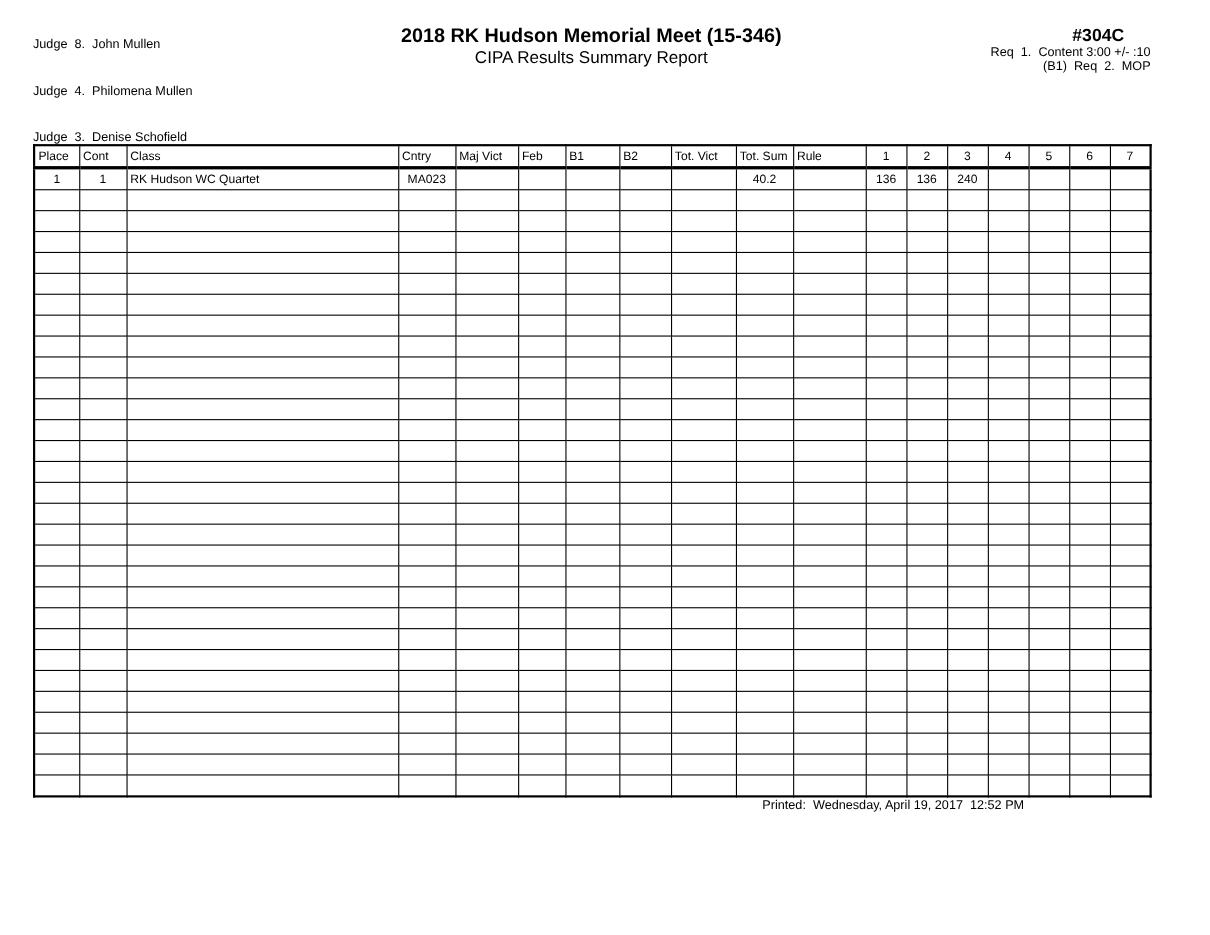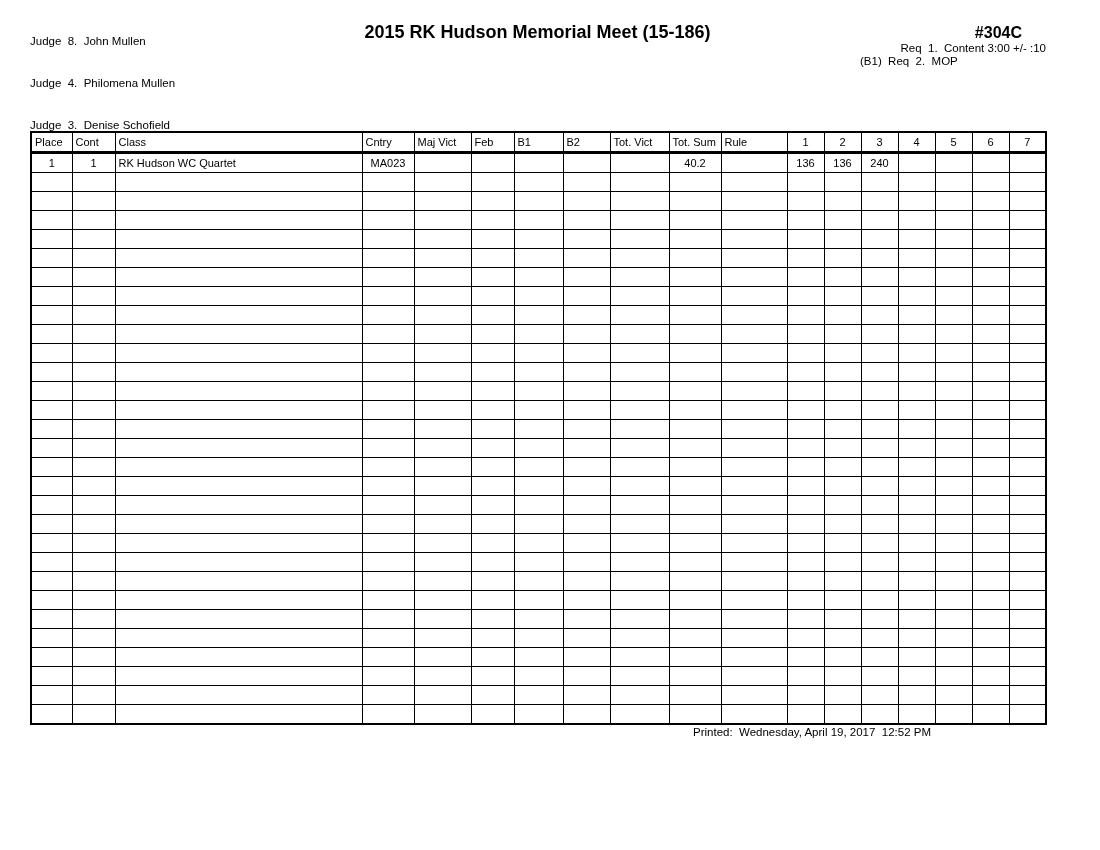--- a/index.html
+++ b/index.html
@@ -20,21 +20,21 @@
   .meet-title   { font-size: 18px; font-weight: bold; line-height: 21px; white-space: pre; }
   .venue-line   { font-size: 15px; line-height: 19px; white-space: pre; }
   .event-title  { font-size: 19px; font-weight: bold; letter-spacing: 2.5px; line-height: 24px; white-space: pre; }
   .report-title { font-size: 15.5px; line-height: 19px; white-space: pre; }
   .rightinfo {
     position: absolute; left: 860px; top: 24px; width: 186px;
     font-size: 11.5px; line-height: 13px;
   }
   .event-number { font-size: 16px; font-weight: bold; text-align: right; padding-right: 24px; line-height: 18px; }
   .req-line-1   { text-align: right; white-space: pre; }
-  .req-line-2   { text-align: left;  white-space: pre; }
+  .req-line-2   { text-align: right;  white-space: pre; }
   table.results {
     position: absolute; left: 30px; top: 131px;
     width: 1015px; border-collapse: collapse; table-layout: fixed;
     border: 2px solid #000;
   }
   table.results th, table.results td {
     border: 1px solid #000;
     font-size: 11px; font-weight: normal;
     height: 18px; line-height: 18px;
     padding: 0 3px; overflow: hidden; white-space: nowrap;
@@ -50,21 +50,22 @@
 
 <div class="page">
 
   <div class="judges">
     <div>Judge  8.  John Mullen</div>
     <div>Judge  4.  Philomena Mullen</div>
     <div>Judge  3.  Denise Schofield</div>
   </div>
 
   <div class="heading">
-    <div class="meet-title">2015 RK Hudson Memorial Meet (15-186)</div>
+    <div class="meet-title">2018 RK Hudson Memorial Meet (15-346)</div>
+    <div class="report-title">CIPA Results Summary Report</div>
   </div>
 
   <div class="rightinfo">
     <div class="event-number">#304C</div>
     <div class="req-line-1">Req  1.  Content 3:00 +/- :10</div>
     <div class="req-line-2">(B1)  Req  2.  MOP</div>
   </div>
 
   <table class="results">
       <colgroup>

